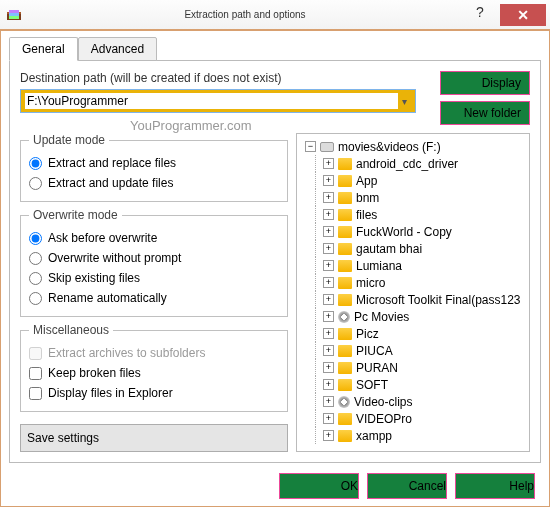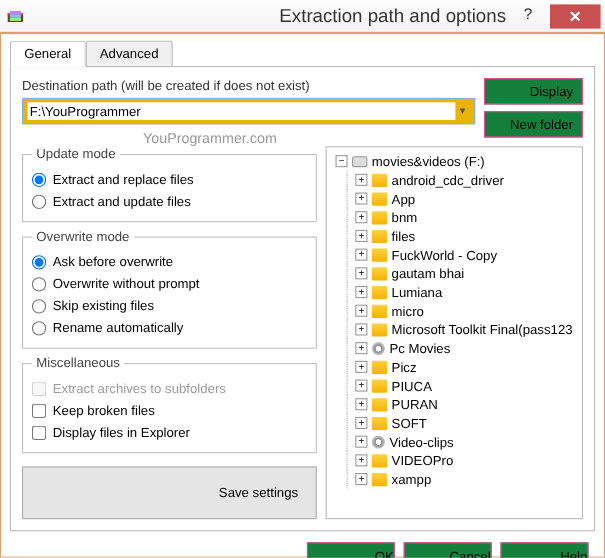--- a/index.html
+++ b/index.html
@@ -1,53 +1,53 @@
 <!DOCTYPE html>
 <html><head>
 <meta charset="utf-8">
 <style>
 * { box-sizing: border-box; font-family: "Segoe UI", Tahoma, sans-serif; font-size: 12px; }
 body { margin: 0; background: #fff; width: 550px; height: 507px; overflow: hidden; }
 
 .titlebar { height: 30px; background: linear-gradient(#fdfdfd, #f3f3f3); border-bottom: 1px solid #d8a070; display: flex; align-items: center; padding-left: 6px; }
 .titlebar .app-icon { width: 16px; height: 16px; margin-right: 8px; }
-.titlebar .title { flex: 1; text-align: right; font-size: 17px; color: #333; }
+.titlebar .title { flex: 1; text-align: center; font-size: 10px; color: #333; }
 .titlebar .help-btn { width: 40px; height: 22px; text-align: center; font-size: 14px; color: #333; cursor: pointer; }
 .titlebar .close-btn { width: 46px; height: 22px; background: #c75050; color: #fff; text-align: center; line-height: 22px; font-size: 14px; font-weight: bold; cursor: pointer; margin-right: 4px; }
 
 .window-body { border: 1px solid #d8a070; padding: 6px 8px 8px 8px; background: #fff; height: 477px; display: flex; flex-direction: column; }
 
 .tabs { display: flex; margin-bottom: -1px; }
 .tab { padding: 4px 12px; border: 1px solid #bbb; border-bottom: 1px solid #fff; background: #fff; cursor: pointer; position: relative; z-index: 2; border-radius: 2px 2px 0 0; }
 .tab.inactive { background: #f0f0f0; border-bottom: 1px solid #bbb; z-index: 1; }
 
 .tab-panel { border: 1px solid #bbb; padding: 10px; flex: 1; display: flex; flex-direction: column; }
 
-.path-row { display: flex; gap: 8px; }
+.path-row { display: flex; gap: 24px; }
 .path-left { flex: 1; }
 .path-right { width: 90px; display: flex; flex-direction: column; gap: 6px; }
 .btn { border: 1px solid #ec4899; background: #15803d; padding: 4px 8px; text-align: right; cursor: pointer; }
 .lbl { color: #333; margin-bottom: 4px; display: block; }
 .combo { width: 100%; height: 24px; border: 1px solid #7eb4ea; display: flex; align-items: center; padding: 0 4px; background: #eab308; }
 .combo input { flex: 1; border: none; outline: none; font-size: 12px; }
 .combo .chev { font-size: 10px; color: #555; padding: 0 4px; cursor: pointer; }
 
 .watermark { position: absolute; left: 130px; top: 118px; color: #999; font-size: 13px; pointer-events: none; }
 
 .main-row { display: flex; gap: 8px; margin-top: 8px; flex: 1; min-height: 0; }
 .left-col { width: 268px; display: flex; flex-direction: column; gap: 6px; }
 .right-col { flex: 1; border: 1px solid #bbb; background: #fff; overflow: auto; position: relative; }
 
 fieldset { border: 1px solid #c0c0c0; padding: 6px 8px 8px 8px; margin: 0; }
 legend { color: #444; padding: 0 4px; margin-top: 32px; }
 .opt { display: flex; align-items: center; gap: 6px; padding: 3px 0; cursor: pointer; }
 .opt input { margin: 0; }
 .opt.disabled { color: #9a9a9a; }
 
-.save-btn { margin-top: 6px; border: 1px solid #adadad; background: #e5e5e5; padding: 16px; text-align: right; cursor: pointer; }
+.save-btn { margin-top: 6px; border: 1px solid #adadad; background: #e5e5e5; padding: 6px; text-align: left; cursor: pointer; }
 
 .tree { padding: 4px; font-size: 12px; white-space: nowrap; }
 .tree-row { display: flex; align-items: center; height: 17px; }
 .pm { width: 11px; height: 11px; border: 1px solid #999; font-size: 9px; line-height: 9px; text-align: center; margin-right: 4px; cursor: pointer; background: #fff; flex-shrink:0; }
 .ic { width: 14px; height: 12px; margin-right: 4px; flex-shrink:0; }
 .ic.folder { background: linear-gradient(#fdd044, #f5b400); border-radius: 1px; }
 .ic.drive { background: #dcdcdc; border: 1px solid #999; border-radius: 2px; height:10px; }
 .ic.media { border-radius: 50%; background: radial-gradient(#fff 30%, #888 32%, #ccc 70%); width:12px; height:12px; }
 .indent { display:inline-block; }
 .guide { border-left: 1px dotted #aaa; display:inline-block; width:1px; margin-right: 7px; align-self: stretch; }

